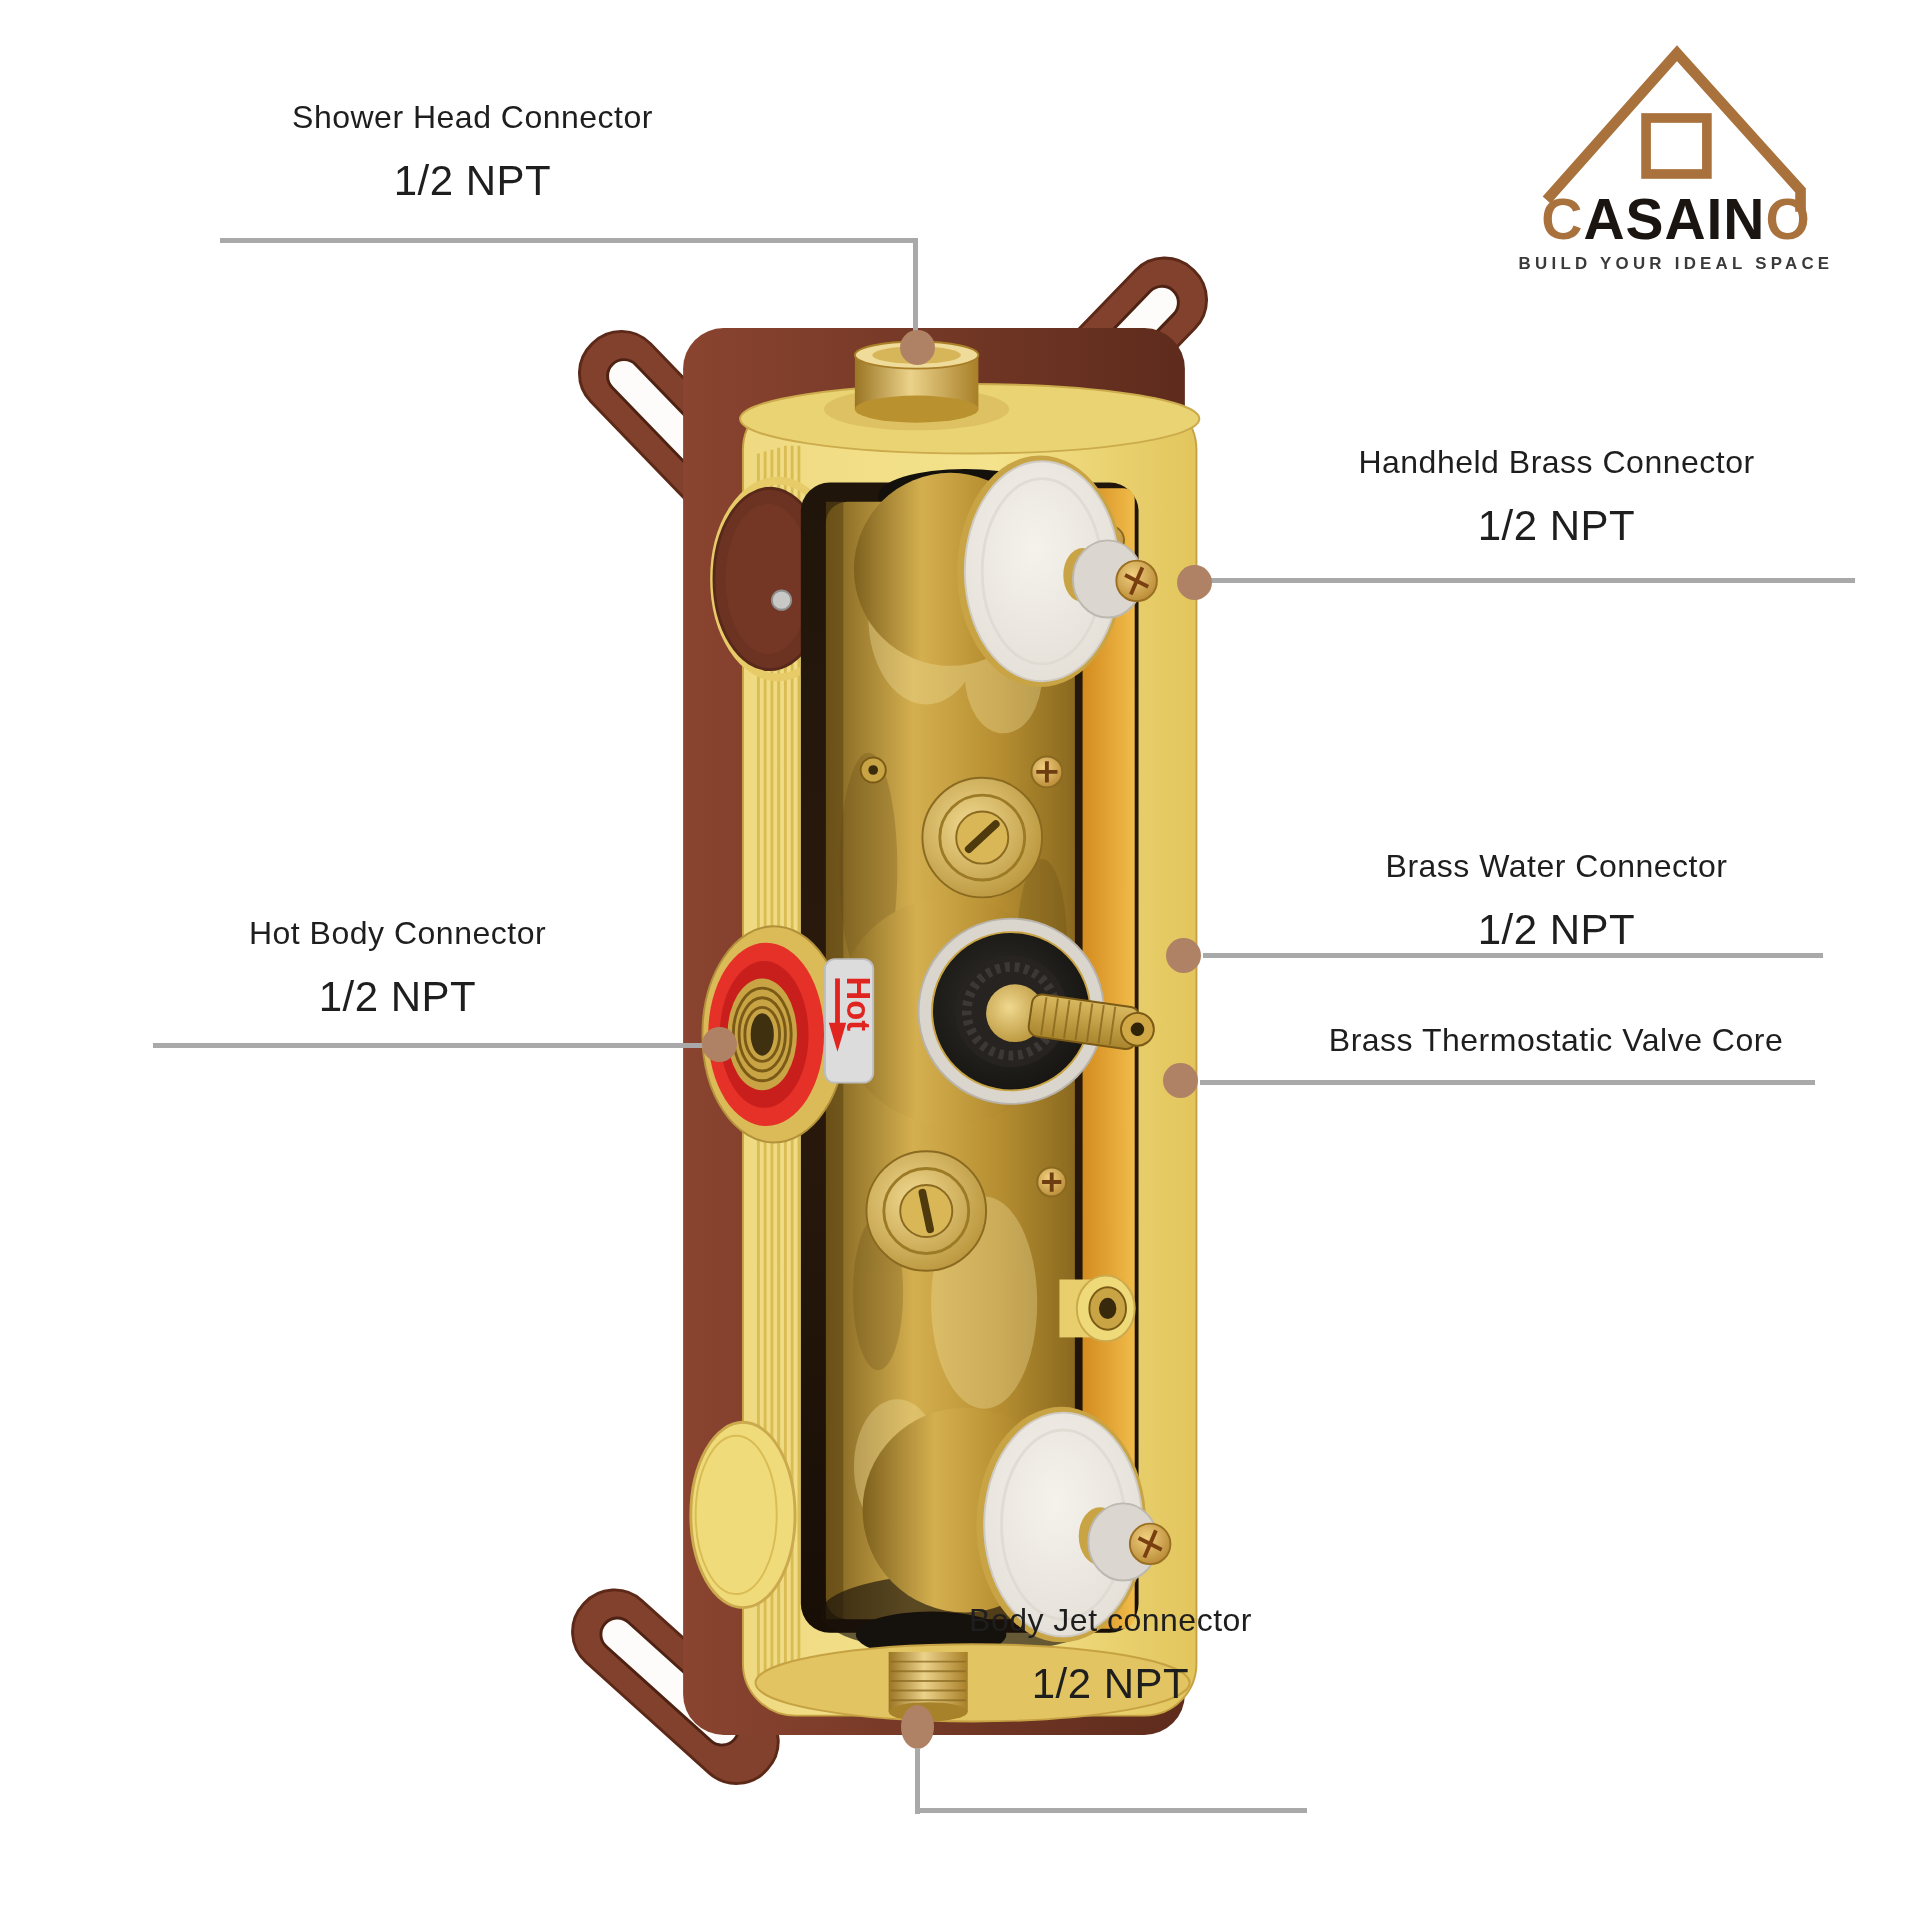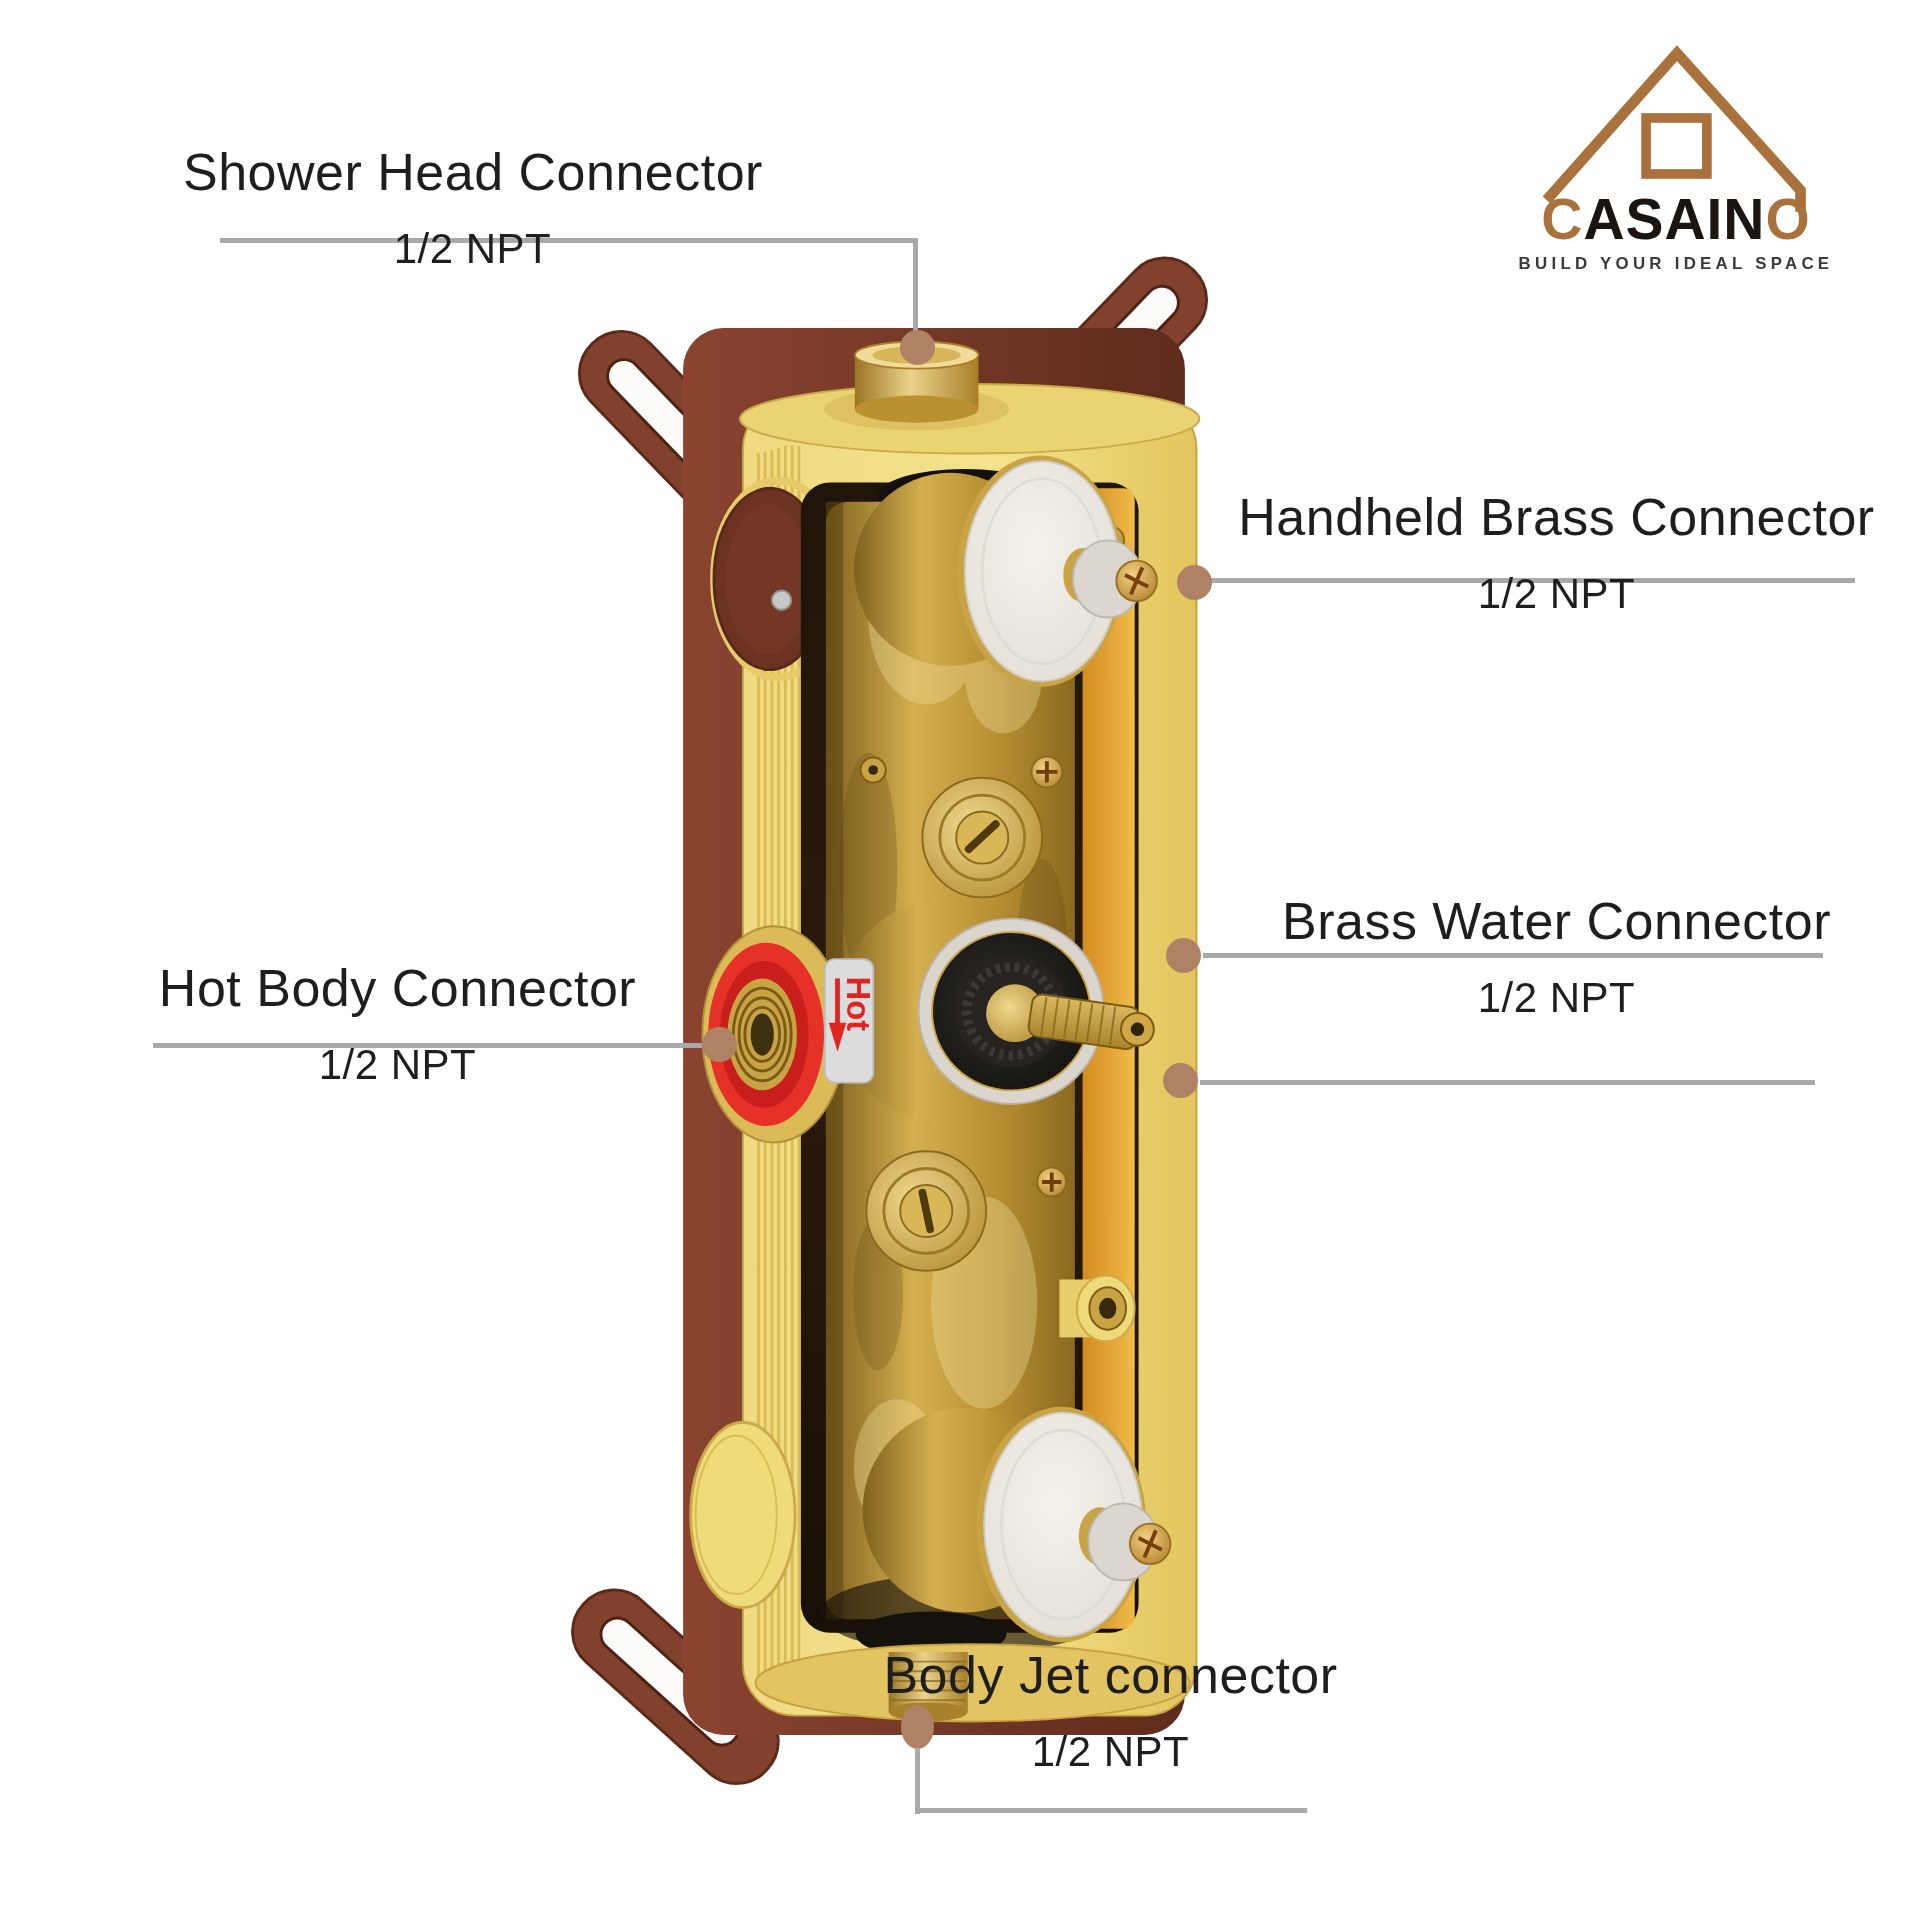--- a/index.html
+++ b/index.html
@@ -1,19 +1,19 @@
 <!DOCTYPE html>
 <html><head>
 <meta charset="utf-8">
 <style>
   html,body{margin:0;padding:0;background:#ffffff;}
   .stage{position:relative;width:1931px;height:1931px;background:#ffffff;overflow:hidden;
          font-family:"Liberation Sans",sans-serif;}
   .callout{position:absolute;text-align:center;color:#1E1E1E;}
-  .co-title{font-size:52px;line-height:1.25;letter-spacing:0.5px;white-space:nowrap;margin-top:43px;}
+  .co-title{font-size:32px;line-height:1.25;letter-spacing:0.5px;white-space:nowrap;}
   .co-spec{font-size:42px;line-height:1.25;margin-top:18px;letter-spacing:0.5px;}
   .hline{position:absolute;height:4.8px;background:#A9A9A9;}
   .vline{position:absolute;width:4.8px;background:#A9A9A9;}
   .dot{position:absolute;width:35px;height:35px;border-radius:50%;background:#B08265;}
   .dot.oval{width:33px;height:44px;}
   .logo{position:absolute;left:1506px;top:34px;}
   svg text{font-family:"Liberation Sans",sans-serif;}
 </style>
 </head>
 <body>
@@ -284,20 +284,23 @@
   <div class="callout" style="left:1236px;top:442px;width:641px">
     <div class="co-title">Handheld Brass Connector</div>
     <div class="co-spec">1/2 NPT</div>
   </div>
 
   <div class="callout" style="left:1236px;top:846px;width:641px">
     <div class="co-title">Brass Water Connector</div>
     <div class="co-spec">1/2 NPT</div>
   </div>
 
+  <div class="callout" style="left:1218px;top:1020px;width:676px">
+    <div class="co-title">Brass Thermostatic Valve Core</div>
+  </div>
 
   <div class="callout" style="left:108px;top:913px;width:579px">
     <div class="co-title">Hot Body Connector</div>
     <div class="co-spec">1/2 NPT</div>
   </div>
 
   <div class="callout" style="left:821px;top:1600px;width:579px">
     <div class="co-title">Body Jet connector</div>
     <div class="co-spec">1/2 NPT</div>
   </div>

